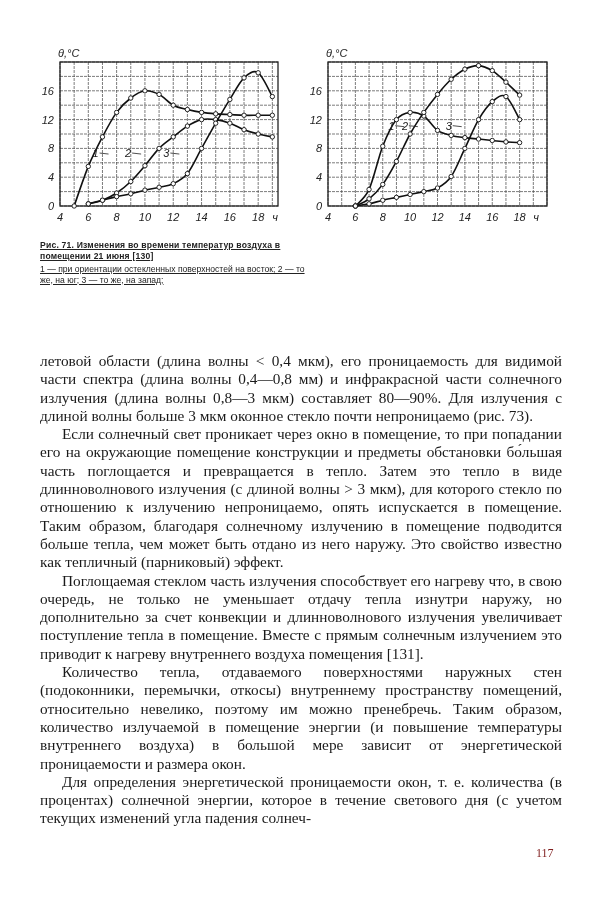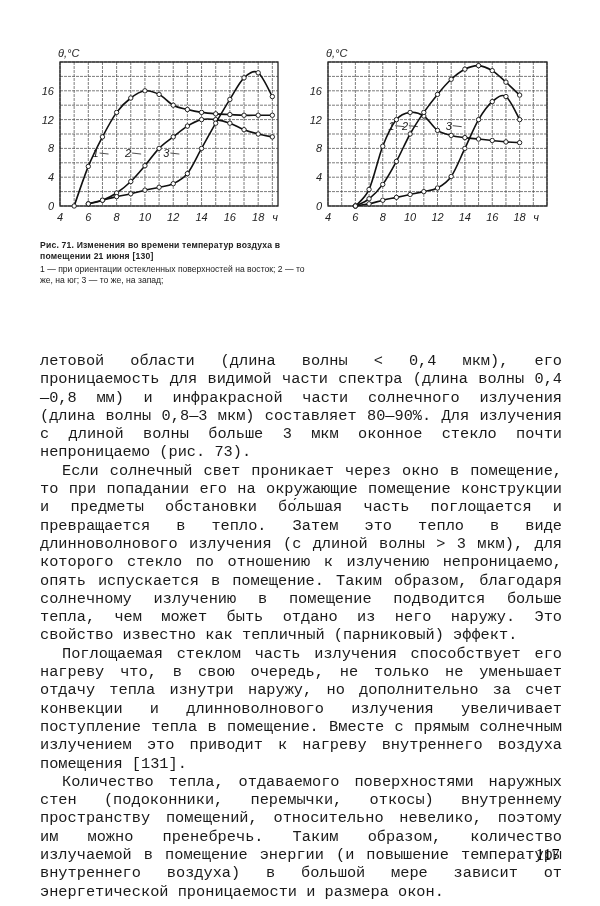--- a/index.html
+++ b/index.html
@@ -1,27 +1,27 @@
 <!DOCTYPE html>
 <html><head>
 <meta charset="utf-8">
 <style>
   html, body { margin: 0; padding: 0; background: #ffffff; }
   body { width: 600px; height: 906px; position: relative; overflow: hidden; color: #1a1a1a; font-family: "Liberation Serif", serif; }
   .figs { position: absolute; left: 20px; top: 40px; width: 560px; height: 300px; }
   .fig { position: absolute; top: 0; }
   .fig svg { display: block; }
   .axis-text { font-family: "Liberation Sans", sans-serif; font-style: italic; font-size: 11px; fill: #222; }
-  .cap { position: absolute; font-family: "Liberation Sans", sans-serif; font-size: 8.6px; line-height: 10.5px; color: #222; }
+  .cap { position: absolute; font-family: "Liberation Sans", sans-serif; font-size: 8.6px; line-height: 10.5px; color: #222; text-decoration: underline; }
   .cap .title { font-weight: bold; letter-spacing: 0.2px; }
   .cap p { margin: 0 0 3px 0; }
   .body-text { position: absolute; left: 40px; top: 352px; width: 522px; font-size: 15.3px; line-height: 18.3px; text-align: justify; color: #1a1a1a; }
-  .body-text p { margin: 0; text-indent: 0; font-family: Liberation Mono, monospace; }
+  .body-text p { margin: 0; text-indent: 0; }
   .body-text p.ind { text-indent: 22px; }
-  .pagenum { position: absolute; left: 536px; top: 846px; font-family: "Liberation Serif", serif; font-size: 16px; color: #000000; }
+  .pagenum { position: absolute; left: 536px; top: 846px; font-family: "Liberation Serif", serif; font-size: 12px; color: #7f1d1d; }
 </style>
 </head>
 <body>
 
 <div class="figs">
 
   <div class="fig" style="left:0;">
     <svg id="chart0" width="280" height="190">
         <line x1="40" y1="22" x2="40" y2="166" stroke="#444" stroke-width="0.7" stroke-dasharray="3,1"></line>
         <line x1="54.15584415584416" y1="22" x2="54.15584415584416" y2="166" stroke="#444" stroke-width="0.7" stroke-dasharray="3,1"></line>
@@ -221,15 +221,16 @@
         <line x1="152.71249999999998" y1="85.67999999999999" x2="161.71249999999998" y2="86.67999999999999" stroke="#222" stroke-width="0.8"></line>
       </svg>
   </div>
 </div>
 
 <div class="body-text">
   <p>летовой области (длина волны &lt; 0,4 мкм), его проницаемость для видимой части спектра (длина волны 0,4—0,8 мм) и инфракрасной части солнечного излучения (длина волны 0,8—3 мкм) составляет 80—90%. Для излучения с длиной волны больше 3 мкм оконное стекло почти непроницаемо (рис. 73).</p>
   <p class="ind">Если солнечный свет проникает через окно в помещение, то при попадании его на окружающие помещение конструкции и предметы обстановки бо́льшая часть поглощается и превращается в тепло. Затем это тепло в виде длинноволнового излучения (с длиной волны &gt; 3 мкм), для которого стекло по отношению к излучению непроницаемо, опять испускается в помещение. Таким образом, благодаря солнечному излучению в помещение подводится больше тепла, чем может быть отдано из него наружу. Это свойство известно как тепличный (парниковый) эффект.</p>
   <p class="ind">Поглощаемая стеклом часть излучения способствует его нагреву что, в свою очередь, не только не уменьшает отдачу тепла изнутри наружу, но дополнительно за счет конвекции и длинноволнового излучения увеличивает поступление тепла в помещение. Вместе с прямым солнечным излучением это приводит к нагреву внутреннего воздуха помещения [131].</p>
   <p class="ind">Количество тепла, отдаваемого поверхностями наружных стен (подоконники, перемычки, откосы) внутреннему пространству помещений, относительно невелико, поэтому им можно пренебречь. Таким образом, количество излучаемой в помещение энергии (и повышение температуры внутреннего воздуха) в большой мере зависит от энергетической проницаемости и размера окон.</p>
+  <p class="ind">Для определения энергетической проницаемости окон, т. е. количества (в процентах) солнечной энергии, которое в течение светового дня (с учетом текущих изменений угла падения солнеч-</p>
 </div>
 
 <div class="pagenum">117</div>
 
 </body></html>

